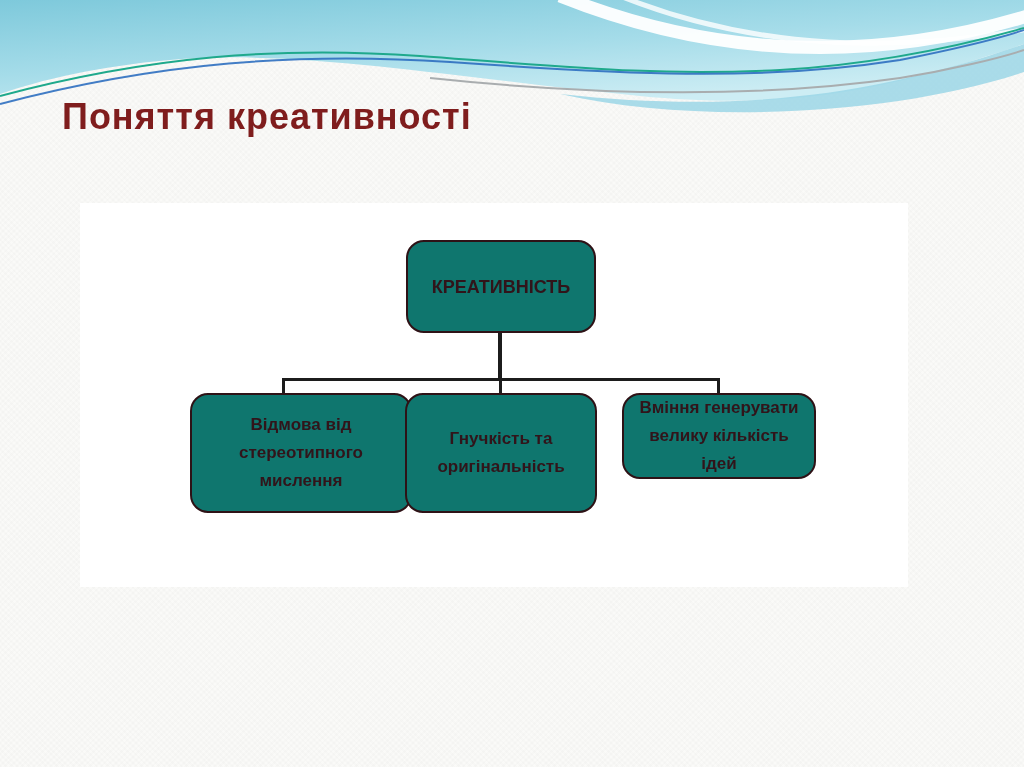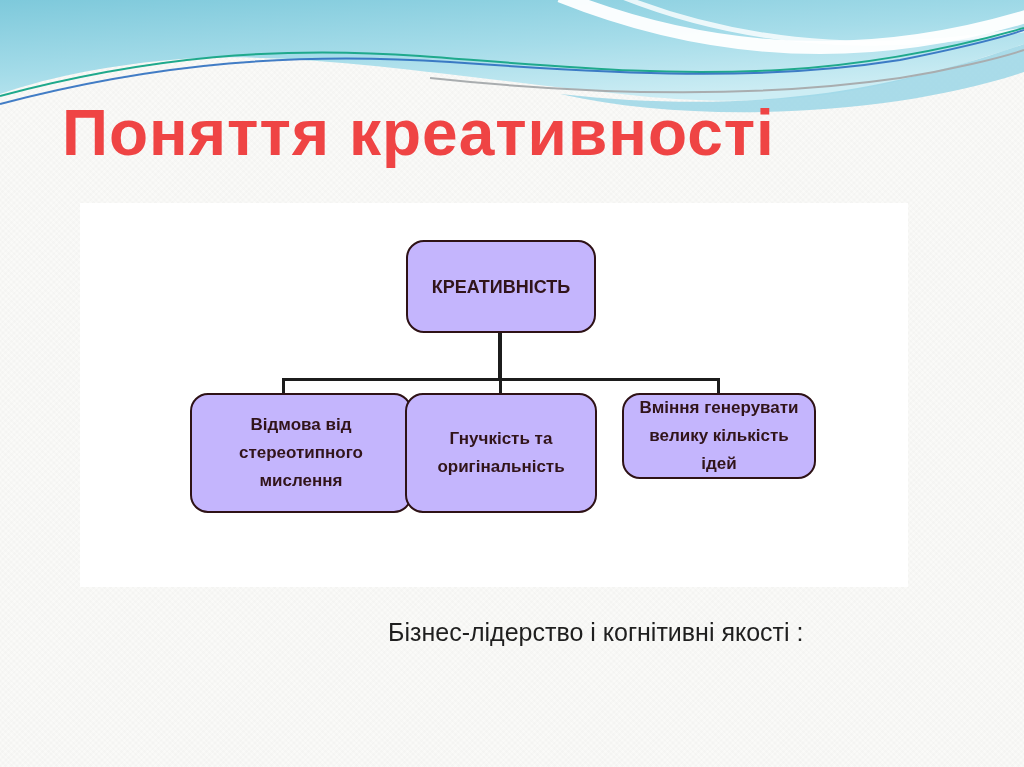--- a/index.html
+++ b/index.html
@@ -7,30 +7,30 @@
     width:1024px;height:767px;position:relative;overflow:hidden;
     background:
       repeating-linear-gradient(45deg, rgba(0,0,0,0.012) 0 2px, transparent 2px 4px),
       repeating-linear-gradient(-45deg, rgba(0,0,0,0.012) 0 2px, transparent 2px 4px),
       #fafaf8;
     font-family:"Liberation Sans","DejaVu Sans",sans-serif;
   }
   .header{position:absolute;top:0;left:0;width:1024px;height:200px;pointer-events:none;}
   .slide-title{
     position:absolute;left:62px;top:96px;width:900px;
-    font-size:64px;font-weight:bold;letter-spacing:1px;
-    color:#ef4444;
+    font-size:36px;font-weight:bold;letter-spacing:1px;
+    color:#7f1d1d;
   }
   .figure-panel{
     position:absolute;left:80px;top:203px;width:828px;height:384px;
     background:#ffffff;
   }
   .diag-box{
     position:absolute;box-sizing:border-box;
-    background:#c4b5fd;border:2px solid #2e1216;border-radius:18px;
+    background:#0f766e;border:2px solid #2e1216;border-radius:18px;
     display:flex;align-items:center;justify-content:center;text-align:center;
     color:#31141a;font-weight:bold;font-size:17px;line-height:28px;
     padding:6px 14px;
   }
   .box-root{left:326px;top:37px;width:190px;height:93px;font-size:18px;}
   .box-left{left:110px;top:190px;width:222px;height:120px;justify-content:flex-end;}
   .box-mid{left:325px;top:190px;width:192px;height:120px;}
   .box-right{left:542px;top:190px;width:194px;height:86px;}
   .conn{position:absolute;background:#1c1c1c;}
   .conn-stem{left:418px;top:130px;width:4px;height:48px;}
@@ -91,14 +91,13 @@
   <div class="diag-box box-mid">
     <span>Гнучкість та оригінальність</span>
   </div>
   <div class="diag-box box-right">
     <span>Вміння генерувати велику кількість ідей</span>
   </div>
 
 </div>
 
 <div class="citation">
-  <div>Бізнес-лідерство і когнітивні якості :</div>
 </div>
 
 </body></html>

